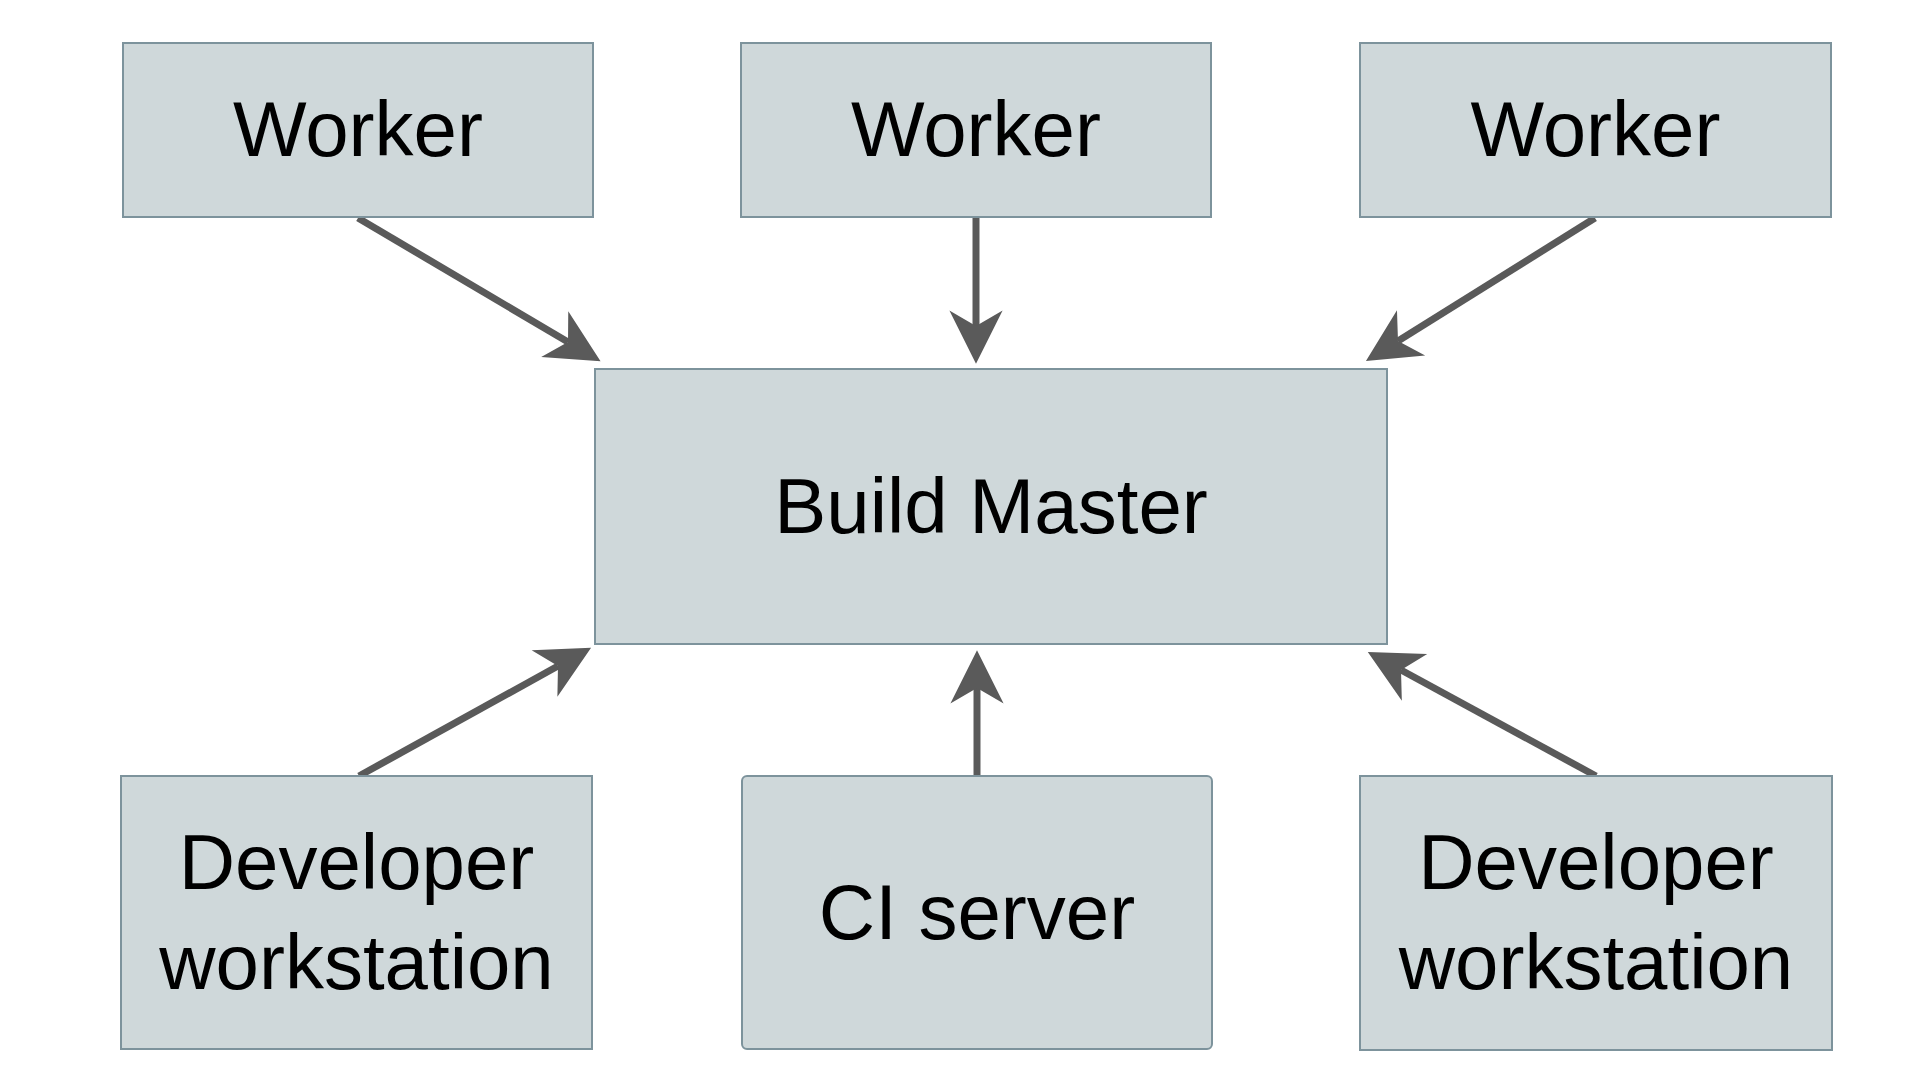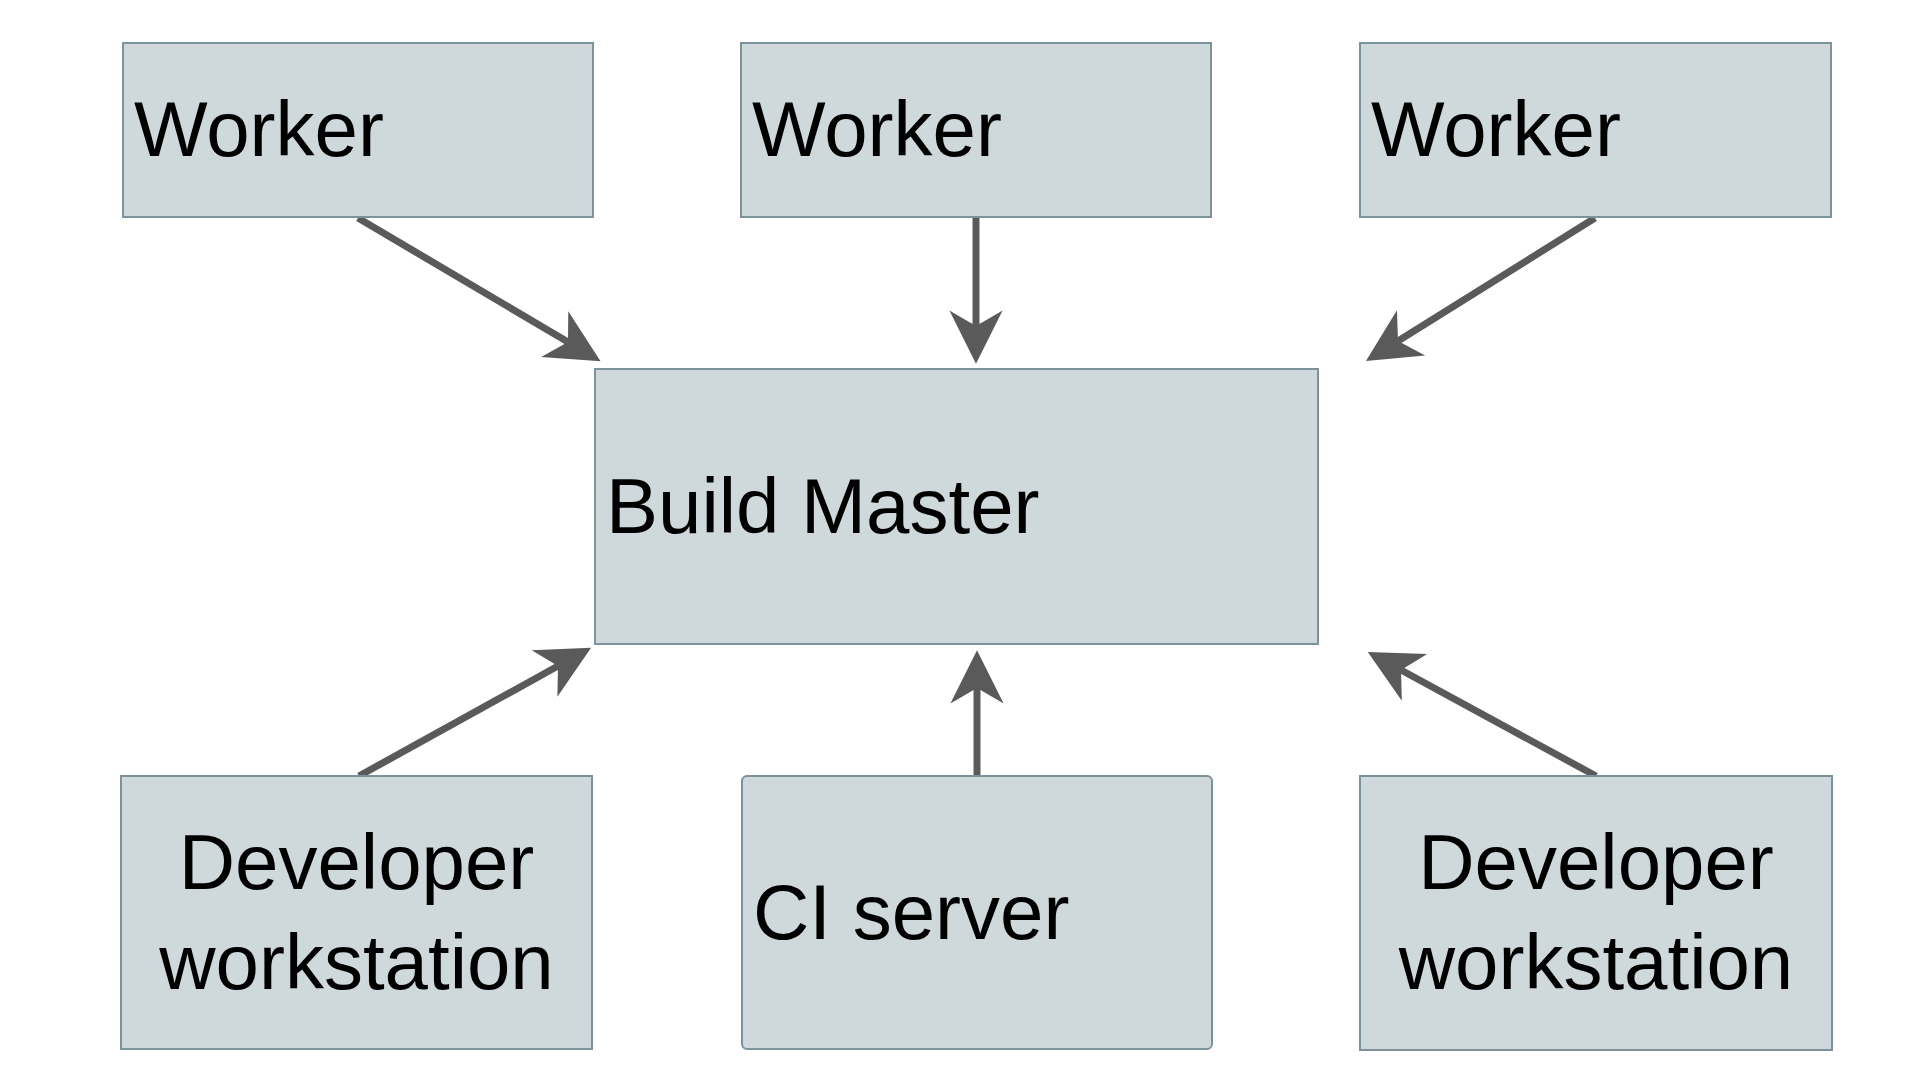--- a/index.html
+++ b/index.html
@@ -8,37 +8,37 @@
     width:1910px;height:1090px;
     background:var(--canvas-bg,#ffffff);
     font-family:"Liberation Sans","DejaVu Sans",sans-serif;
     overflow:hidden;
   }
   .node{
     position:absolute;
     box-sizing:border-box;
     background:var(--node-fill,#cfd8da);
     border:2px solid var(--node-border,#7d939c);
-    display:flex;align-items:center;
+    display:flex;align-items:center;justify-content:center;
     text-align:center;
     color:var(--text,#000000);
     font-size:78px;
     line-height:1.28;
     padding:0 10px;
   }
   .node span{display:block;}
   svg.edges{position:absolute;left:0;top:0;width:1910px;height:1090px;pointer-events:none;}
   svg.edges line{stroke:var(--arrow,#5a5a5a);stroke-width:7;}
   .ah{fill:var(--arrow,#5a5a5a);}
 
   
   .n-worker-1{left:122px;top:42px;width:472px;height:176px;}
   .n-worker-2{left:740px;top:42px;width:472px;height:176px;}
   .n-worker-3{left:1359px;top:42px;width:473px;height:176px;}
-  .n-build-master{left:594px;top:368px;width:725px;height:277px;}
+  .n-build-master{left:594px;top:368px;width:794px;height:277px;}
   .n-dev-left{left:120px;top:775px;width:473px;height:275px;}
   .n-ci-server{left:741px;top:775px;width:472px;height:275px;border-radius:6px;}
   .n-dev-right{left:1359px;top:775px;width:474px;height:276px;}
 </style>
 </head>
 <body>
 
 <div class="canvas">
 
   <svg class="edges" viewBox="0 0 1910 1090">

